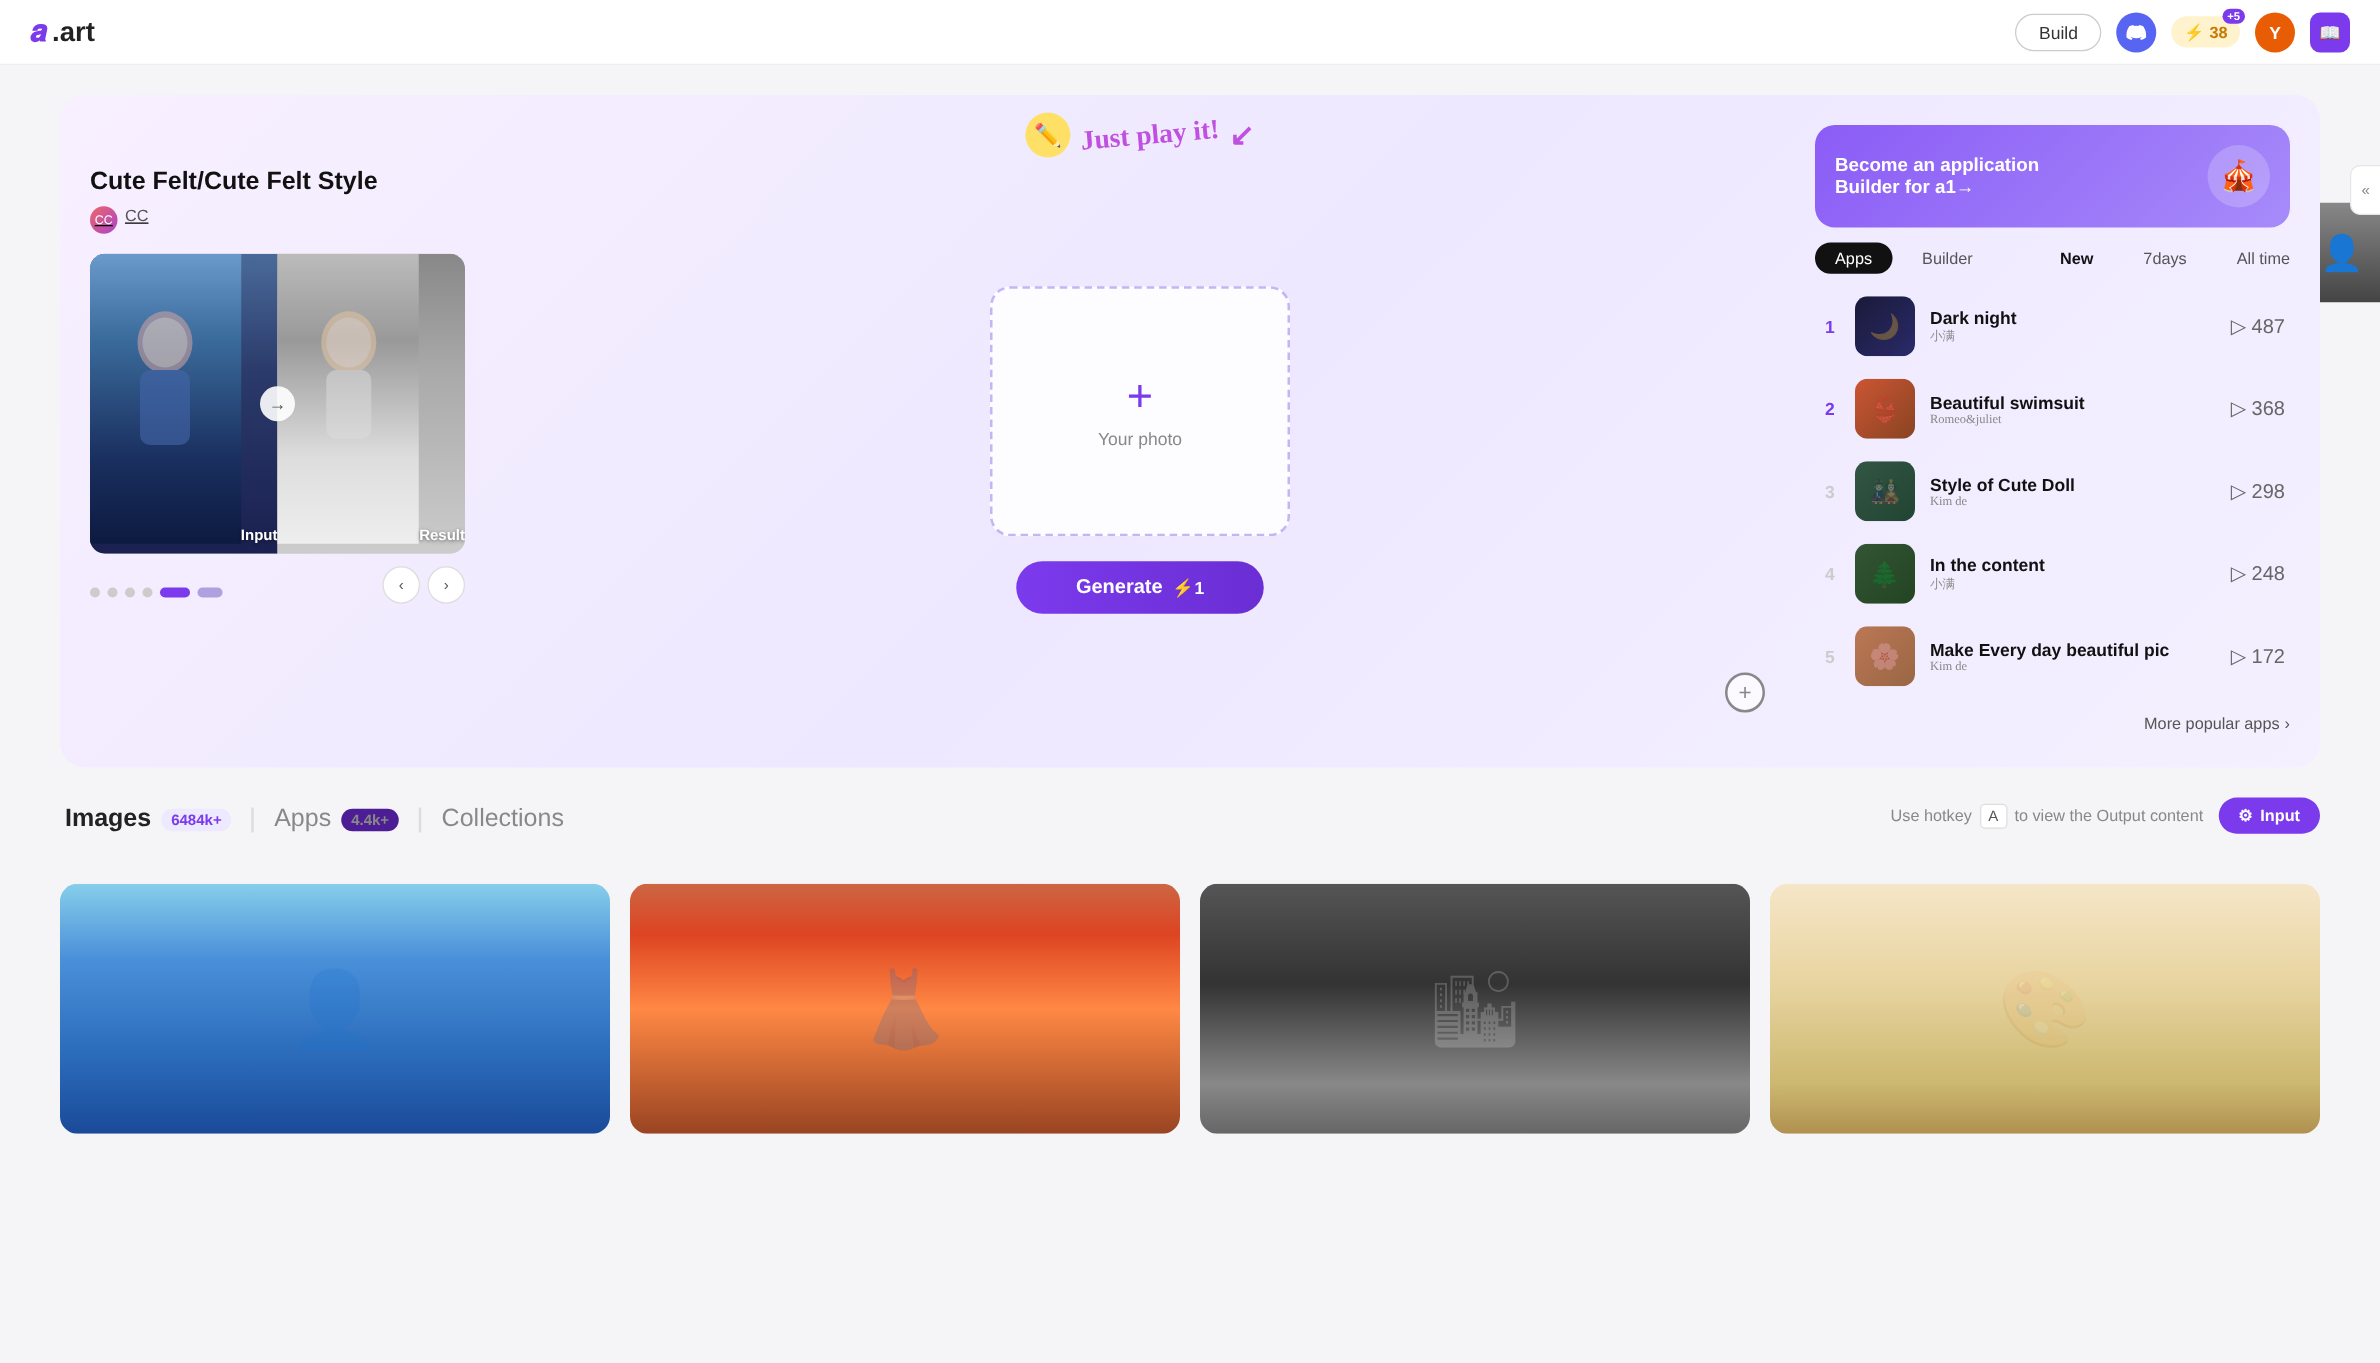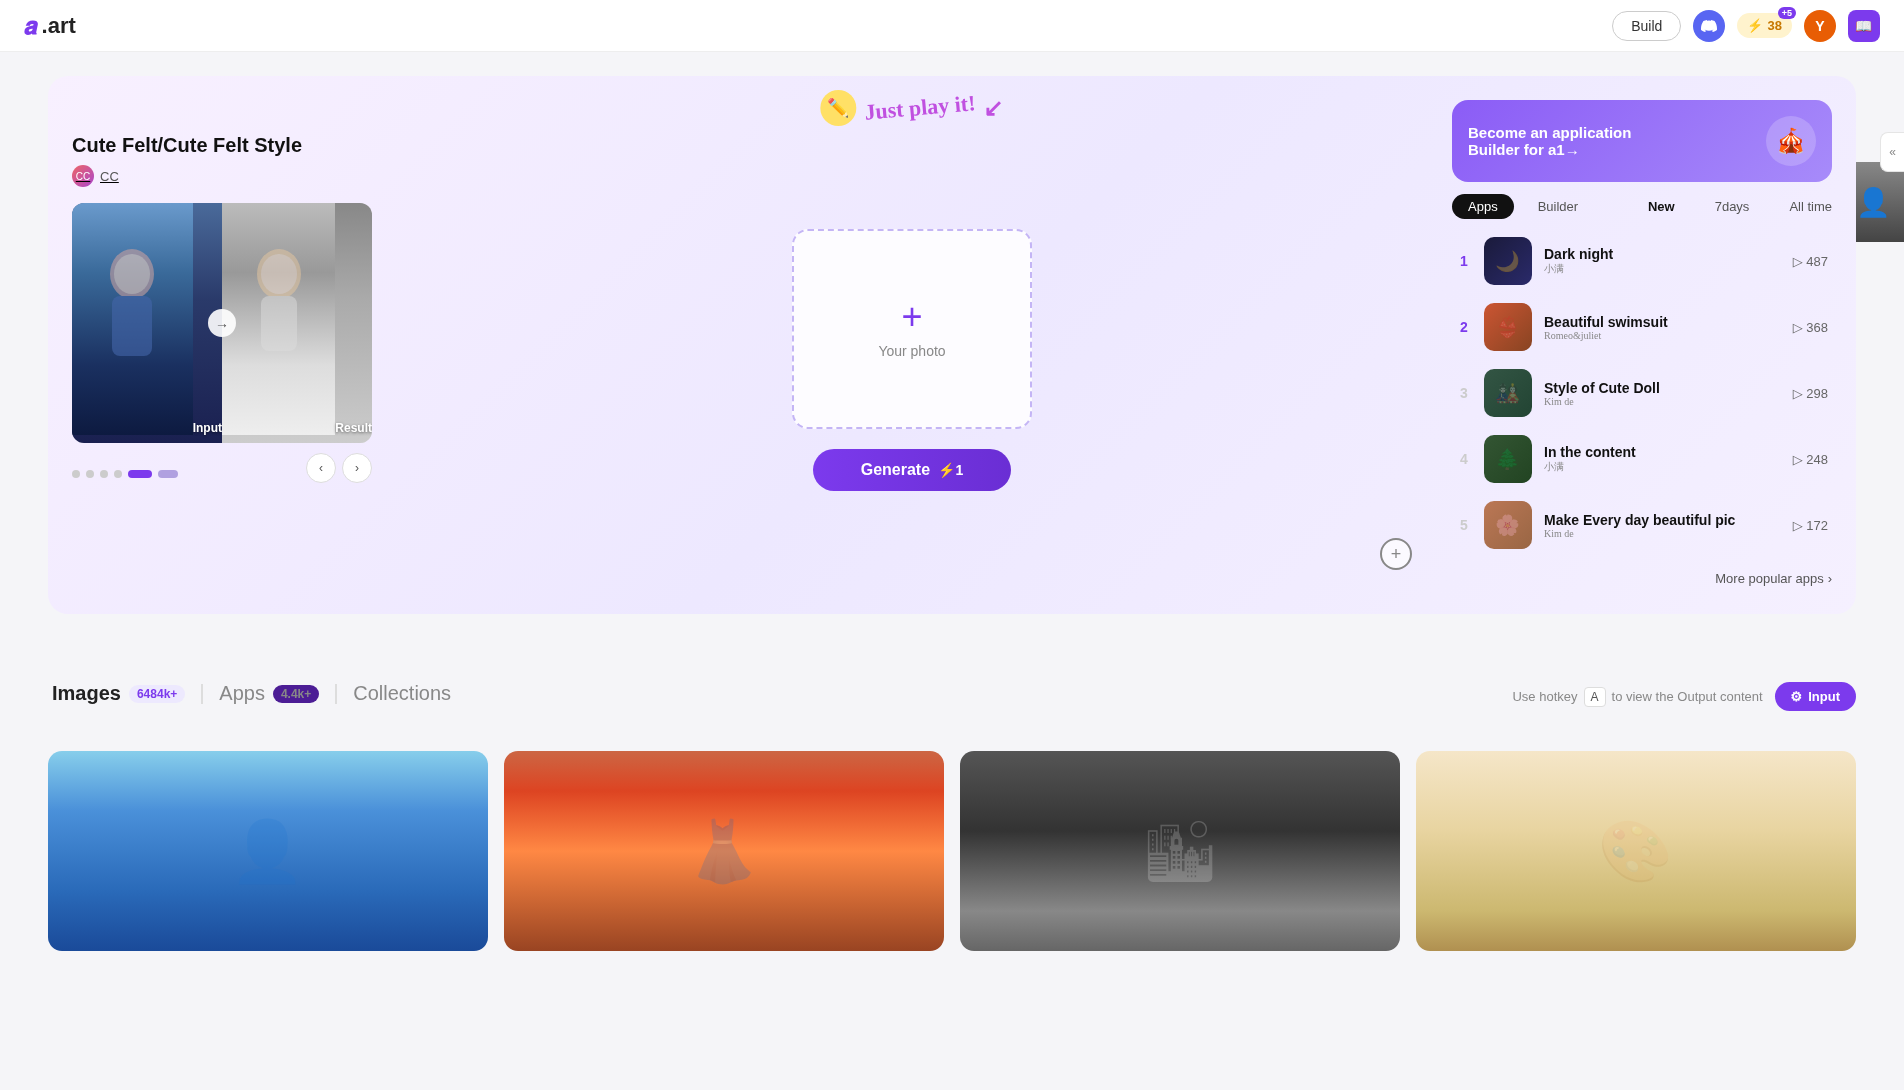--- a/index.html
+++ b/index.html
@@ -169,21 +169,21 @@
       margin-top: 34px;
     }
     .hero-title {
       font-size: 20px;
       font-weight: 700;
       color: #111;
       margin-bottom: 8px;
     }
     .author-row {
       display: flex;
-      align-items: center;
+      align-items: flex-start;
       gap: 6px;
       margin-bottom: 16px;
       text-decoration: underline;
     }
     .author-avatar {
       width: 22px;
       height: 22px;
       border-radius: 50%;
       background: linear-gradient(135deg, #e66, #aa44cc);
       display: flex;
@@ -505,21 +505,21 @@
     }
     .app-author {
       font-size: 10px;
       color: #888;
       font-family: Liberation Serif, serif;
     }
     .app-stats {
       display: flex;
       align-items: center;
       gap: 4px;
-      font-size: 13px;
+      font-size: 16px;
       color: #666;
       flex-shrink: 0;
     }
 
     
     .thumb-dark { background: linear-gradient(135deg, #1a1a3a, #2a2a5a); }
     .thumb-beach { background: linear-gradient(135deg, #cc6644, #884422); }
     .thumb-doll { background: linear-gradient(135deg, #336644, #224433); }
     .thumb-forest { background: linear-gradient(135deg, #335533, #224422); }
     .thumb-beauty { background: linear-gradient(135deg, #bb7755, #996644); }
@@ -592,23 +592,22 @@
       font-size: 13px;
       font-weight: 600;
       cursor: pointer;
       display: flex;
       align-items: center;
       gap: 6px;
     }
 
     .tabs-row {
       display: flex;
-      align-items: flex-start;
+      align-items: flex-end;
       margin-bottom: 16px;
-      margin-top: 44px;
     }
 
     
     .image-grid {
       display: grid;
       grid-template-columns: repeat(4, 1fr);
       gap: 16px;
     }
     .image-card {
       border-radius: 14px;

